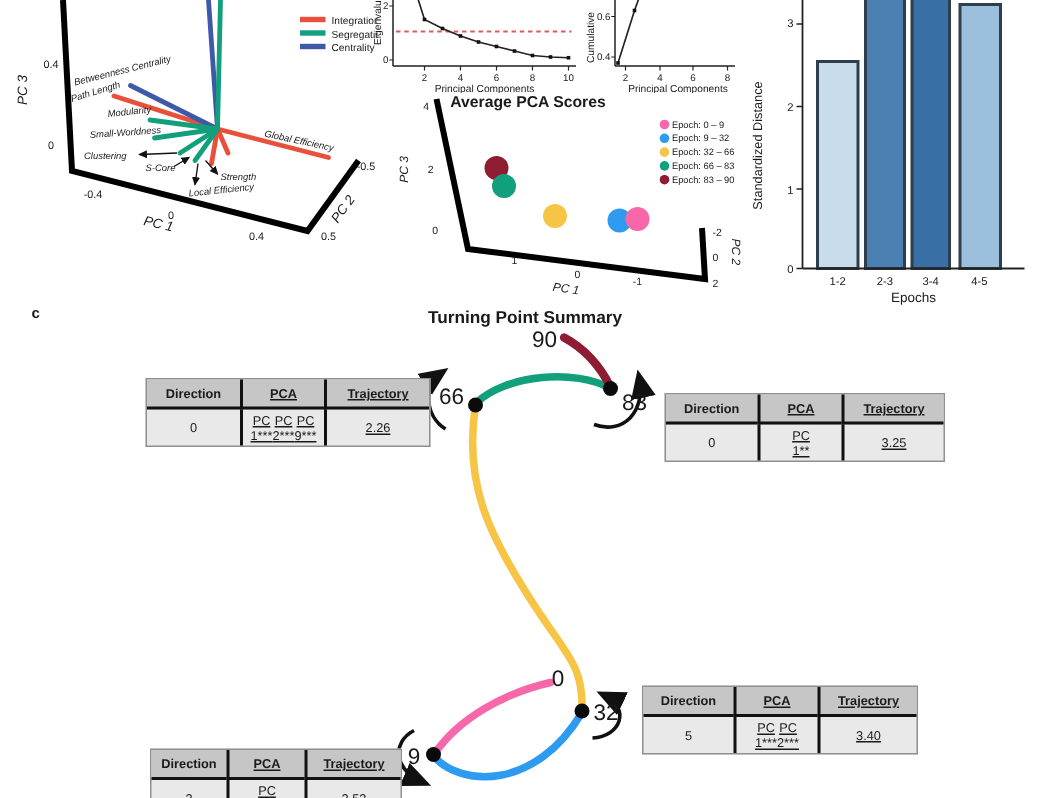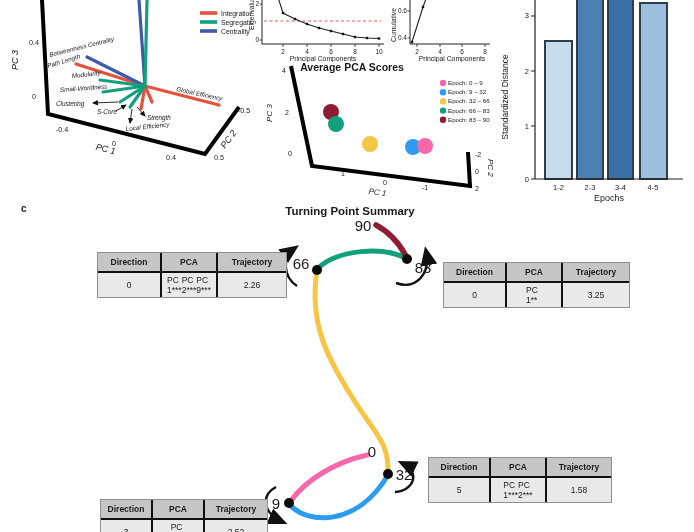--- a/index.html
+++ b/index.html
@@ -3,24 +3,24 @@
 <meta charset="utf-8">
 <style>
   html,body{margin:0;padding:0;background:#fff;}
   .stage{position:relative;width:694px;height:532px;background:#fff;overflow:hidden;
          font-family:"Liberation Sans",sans-serif;}
   .panel{position:absolute;}
   svg text{font-family:"Liberation Sans",sans-serif;fill:#1a1a1a;}
   
   .tps{position:absolute;display:grid;background:#E9E9E9;border:1px solid #8f8f8f;
        color:#1a1a1a;font-size:8.5px;}
-  .tps .cell{display:flex;align-items:center;justify-content:center;
+  .tps .cell{display:flex;align-items:center;justify-content:center;text-align:center;
        padding:2px 19px;line-height:10px;}
   .tps .hd{background:#C6C6C6;font-weight:bold;border-bottom:2.5px solid #111;min-height:14px;}
-  .tps .sep{border-left:2.5px solid #111;}
+  .tps .sep{border-left:2.5px solid #111;text-decoration:underline;}
   .tps .pca{}
   .t66{left:97px;top:252px;grid-template-columns:62px 56px 70px;}
   .t83{left:443px;top:262px;grid-template-columns:61px 56px 68px;}
   .t32{left:428px;top:457px;grid-template-columns:60px 56px 66px;}
   .t9 {left:100px;top:499px;grid-template-columns:50px 52px 64px;}
 </style>
 </head>
 <body>
 
 <div class="stage">
@@ -271,21 +271,21 @@
 
   <div class="tps t32">
     <div class="cell hd">Direction</div>
     <div class="cell hd sep">PCA</div>
     <div class="cell hd sep">Trajectory</div>
     <div class="cell">5</div>
     <div class="cell sep pca">
       <div>PC 1***</div>
       <div>PC 2***</div>
     </div>
-    <div class="cell sep">1.58</div>
+    <div class="cell sep">3.40</div>
   </div>
 
   <div class="tps t9">
     <div class="cell hd">Direction</div>
     <div class="cell hd sep">PCA</div>
     <div class="cell hd sep">Trajectory</div>
     <div class="cell">3</div>
     <div class="cell sep pca">
       <div>PC 1***</div>
     </div>

